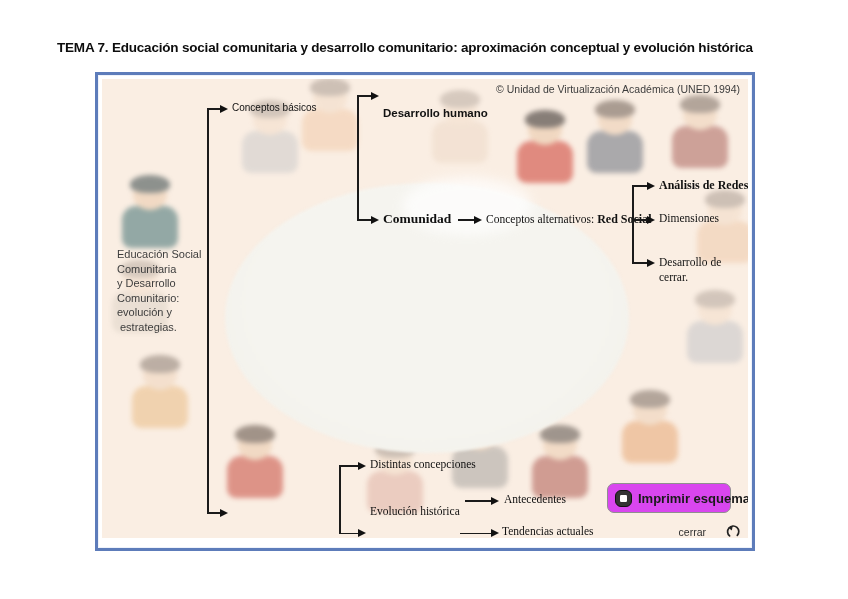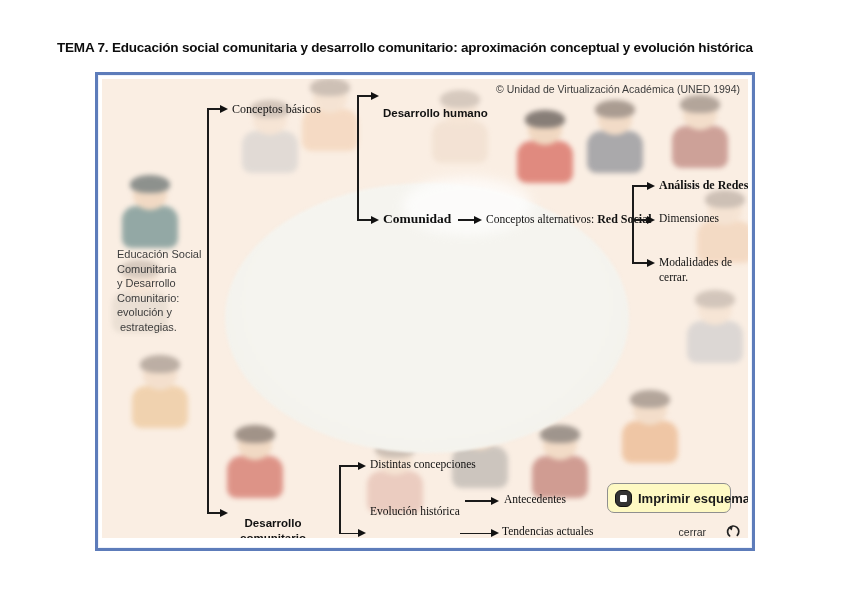--- a/index.html
+++ b/index.html
@@ -35,35 +35,35 @@
   }
   .doodle{position:absolute;left:300px;top:98px;width:130px;height:58px;border-radius:50%;
     background:#ffffff;opacity:.7;filter:blur(6px);}
   
   .hline,.vline{position:absolute;background:#1a1a1a;}
   .hline{height:1.5px;}
   .vline{width:1.5px;}
   .arrow-head{position:absolute;width:0;height:0;
     border-top:4px solid transparent;border-bottom:4px solid transparent;border-left:8px solid #111;}
   .lbl{position:absolute;white-space:nowrap;color:#111;}
-  .sans{font-family:Liberation Serif, serif;font-size:12px;}
+  .sans{font-family:Liberation Sans, sans-serif;font-size:10px;}
   .sansb{font-family:"Liberation Sans", sans-serif;font-size:11.5px;font-weight:bold;margin-top:19px;}
   .serif{font-family:"Liberation Serif", serif;font-size:11.5px;}
   .serifb{font-family:"Liberation Serif", serif;font-size:12px;font-weight:bold;}
   .serifb-lg{font-family:"Liberation Serif", serif;font-size:13.5px;font-weight:bold;}
   .copyright{position:absolute;right:8px;top:4px;font-size:10.5px;color:#3c3c3c;}
   .root-label{position:absolute;left:15px;top:168px;width:90px;font-size:11px;line-height:14.5px;color:#3d3d3d;}
   .root-label span{display:block;}
   .root-label span:last-child{padding-left:3px;}
   .center2{text-align:center;line-height:15px;}
   .two-line{line-height:15px;white-space:nowrap;}
   
   .print-btn{
     position:absolute;left:505px;top:404px;width:124px;height:30px;box-sizing:border-box;
-    background:#fef9c3;border:1.5px solid #8f8f8f;border-radius:7px;
+    background:#d946ef;border:1.5px solid #8f8f8f;border-radius:7px;
     display:flex;align-items:center;gap:6px;padding:0 6px 0 7px;cursor:pointer;
   }
   .print-btn .btn-label{font-size:13px;font-weight:bold;color:#1a1a1a;white-space:nowrap;}
   .close-ctl{
     position:absolute;left:560px;top:444px;width:80px;height:18px;
     display:flex;align-items:center;justify-content:flex-end;gap:20px;cursor:pointer;
   }
   .close-ctl .close-label{font-size:10.5px;color:#2e2e2e;}
 </style>
 </head>
@@ -180,30 +180,26 @@
     <div class="arrow-head" style="left:545px;top:103px;"></div>
     <div class="lbl serifb" style="left:557px;top:99px;">Análisis de Redes</div>
 
     <div class="hline" style="left:530px;top:140px;width:15px;"></div>
     <div class="arrow-head" style="left:545px;top:137px;"></div>
     <div class="lbl serif" style="left:557px;top:133px;">Dimensiones</div>
 
     <div class="hline" style="left:530px;top:183px;width:15px;"></div>
     <div class="arrow-head" style="left:545px;top:180px;"></div>
     <div class="lbl serif two-line" style="left:557px;top:176px;">
-      <span style="display:block">Modalidades de</span>
+      <span style="display:block">Desarrollo de</span>
       <span style="display:block">cerrar.</span>
     </div>
 
     <div class="hline" style="left:105px;top:433px;width:13px;"></div>
     <div class="arrow-head" style="left:118px;top:430px;"></div>
-    <div class="lbl sansb center2" style="left:131px;top:418px;width:80px;white-space:normal;">
-      <span style="display:block">Desarrollo</span>
-      <span style="display:block">comunitario</span>
-    </div>
 
     <div class="vline" style="left:237px;top:386px;height:69px;"></div>
     <div class="hline" style="left:237px;top:386px;width:19px;"></div>
     <div class="arrow-head" style="left:256px;top:383px;"></div>
     <div class="lbl serif" style="left:268px;top:379px;">Distintas concepciones</div>
 
     <div class="hline" style="left:237px;top:453.5px;width:19px;"></div>
     <div class="arrow-head" style="left:256px;top:450px;"></div>
     <div class="lbl serif" style="left:268px;top:426px;">Evolución histórica</div>
 

